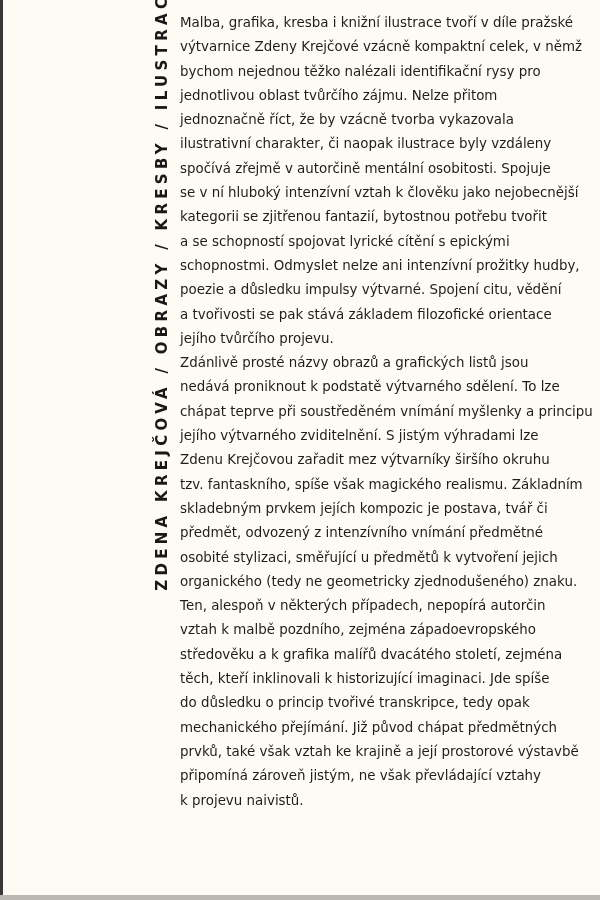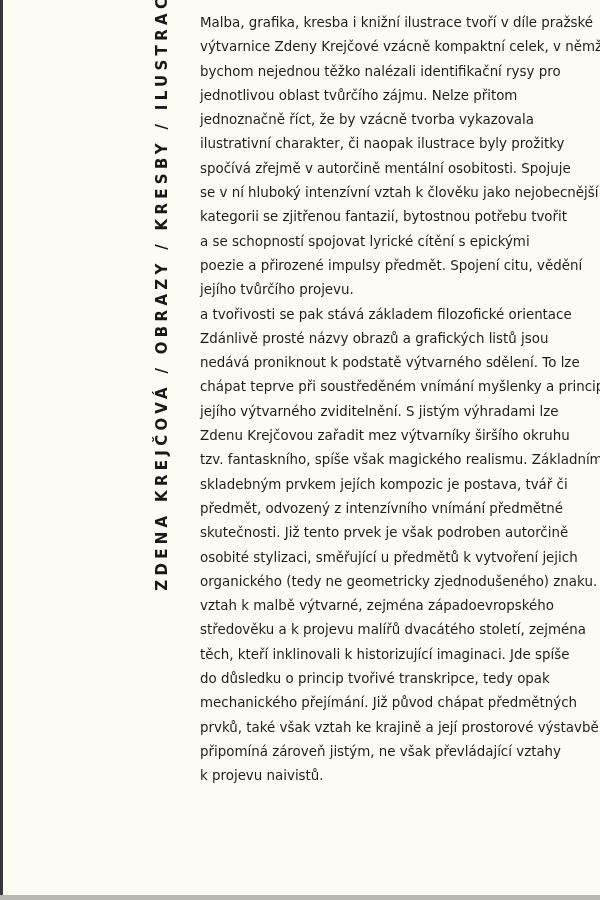--- a/index.html
+++ b/index.html
@@ -28,21 +28,21 @@
     transform: translate(-50%, -50%) rotate(-90deg);
     white-space: nowrap;
     font-family: "DejaVu Sans", sans-serif;
     font-weight: bold;
     font-size: 15px;
     letter-spacing: 4.3px;
     color: #1a1816;
   }
   .body-text {
     position: absolute;
-    left: 200px; top: 11px;
+    left: 180px; top: 11px;
     width: 400px;
   }
   .line {
     display: block;
     height: 24.3px;
     line-height: 24.3px;
     font-size: 13.4px;
     white-space: nowrap;
     color: #1f1d1a;
   }
@@ -54,41 +54,42 @@
   <div class="left-edge"></div>
 
   <div class="vertical-title">ZDENA KREJČOVÁ / OBRAZY / KRESBY / ILUSTRACE</div>
 
   <div class="body-text">
     <span class="line">Malba, grafika, kresba i knižní ilustrace tvoří v díle pražské</span>
     <span class="line">výtvarnice Zdeny Krejčové vzácně kompaktní celek, v němž</span>
     <span class="line">bychom nejednou těžko nalézali identifikační rysy pro</span>
     <span class="line">jednotlivou oblast tvůrčího zájmu. Nelze přitom</span>
     <span class="line">jednoznačně říct, že by vzácně tvorba vykazovala</span>
-    <span class="line">ilustrativní charakter, či naopak ilustrace byly prožitky</span>
+    <span class="line">ilustrativní charakter, či naopak ilustrace byly vzdáleny</span>
     <span class="line">spočívá zřejmě v autorčině mentální osobitosti. Spojuje</span>
     <span class="line">se v ní hluboký intenzívní vztah k člověku jako nejobecnější</span>
     <span class="line">kategorii se zjitřenou fantazií, bytostnou potřebu tvořit</span>
     <span class="line">a se schopností spojovat lyrické cítění s epickými</span>
-    <span class="line">poezie a přirozené impulsy předmět. Spojení citu, vědění</span>
+    <span class="line">schopnostmi. Odmyslet nelze ani intenzívní prožitky hudby,</span>
+    <span class="line">poezie a důsledku impulsy výtvarné. Spojení citu, vědění</span>
+    <span class="line">a tvořivosti se pak stává základem filozofické orientace</span>
     <span class="line">jejího tvůrčího projevu.</span>
-    <span class="line">a tvořivosti se pak stává základem filozofické orientace</span>
     <span class="line">Zdánlivě prosté názvy obrazů a grafických listů jsou</span>
     <span class="line">nedává proniknout k podstatě výtvarného sdělení. To lze</span>
     <span class="line">chápat teprve při soustředěném vnímání myšlenky a principu</span>
     <span class="line">jejího výtvarného zviditelnění. S jistým výhradami lze</span>
     <span class="line">Zdenu Krejčovou zařadit mez výtvarníky širšího okruhu</span>
     <span class="line">tzv. fantaskního, spíše však magického realismu. Základním</span>
     <span class="line">skladebným prvkem jejích kompozic je postava, tvář či</span>
     <span class="line">předmět, odvozený z intenzívního vnímání předmětné</span>
-    <span class="line">skutečnosti. Již tento prvek je však podroben autorčině</span>
     <span class="line">osobité stylizaci, směřující u předmětů k vytvoření jejich</span>
     <span class="line">organického (tedy ne geometricky zjednodušeného) znaku.</span>
-    <span class="line">vztah k malbě výtvarné, zejména západoevropského</span>
-    <span class="line">středověku a k projevu malířů dvacátého století, zejména</span>
+    <span class="line">Ten, alespoň v některých případech, nepopírá autorčin</span>
+    <span class="line">vztah k malbě pozdního, zejména západoevropského</span>
+    <span class="line">středověku a k grafika malířů dvacátého století, zejména</span>
     <span class="line">těch, kteří inklinovali k historizující imaginaci. Jde spíše</span>
     <span class="line">do důsledku o princip tvořivé transkripce, tedy opak</span>
     <span class="line">mechanického přejímání. Již původ chápat předmětných</span>
     <span class="line">prvků, také však vztah ke krajině a její prostorové výstavbě</span>
     <span class="line">připomíná zároveň jistým, ne však převládající vztahy</span>
     <span class="line">k projevu naivistů.</span>
   </div>
 </div>
 <div class="bottom-edge"></div>
 

